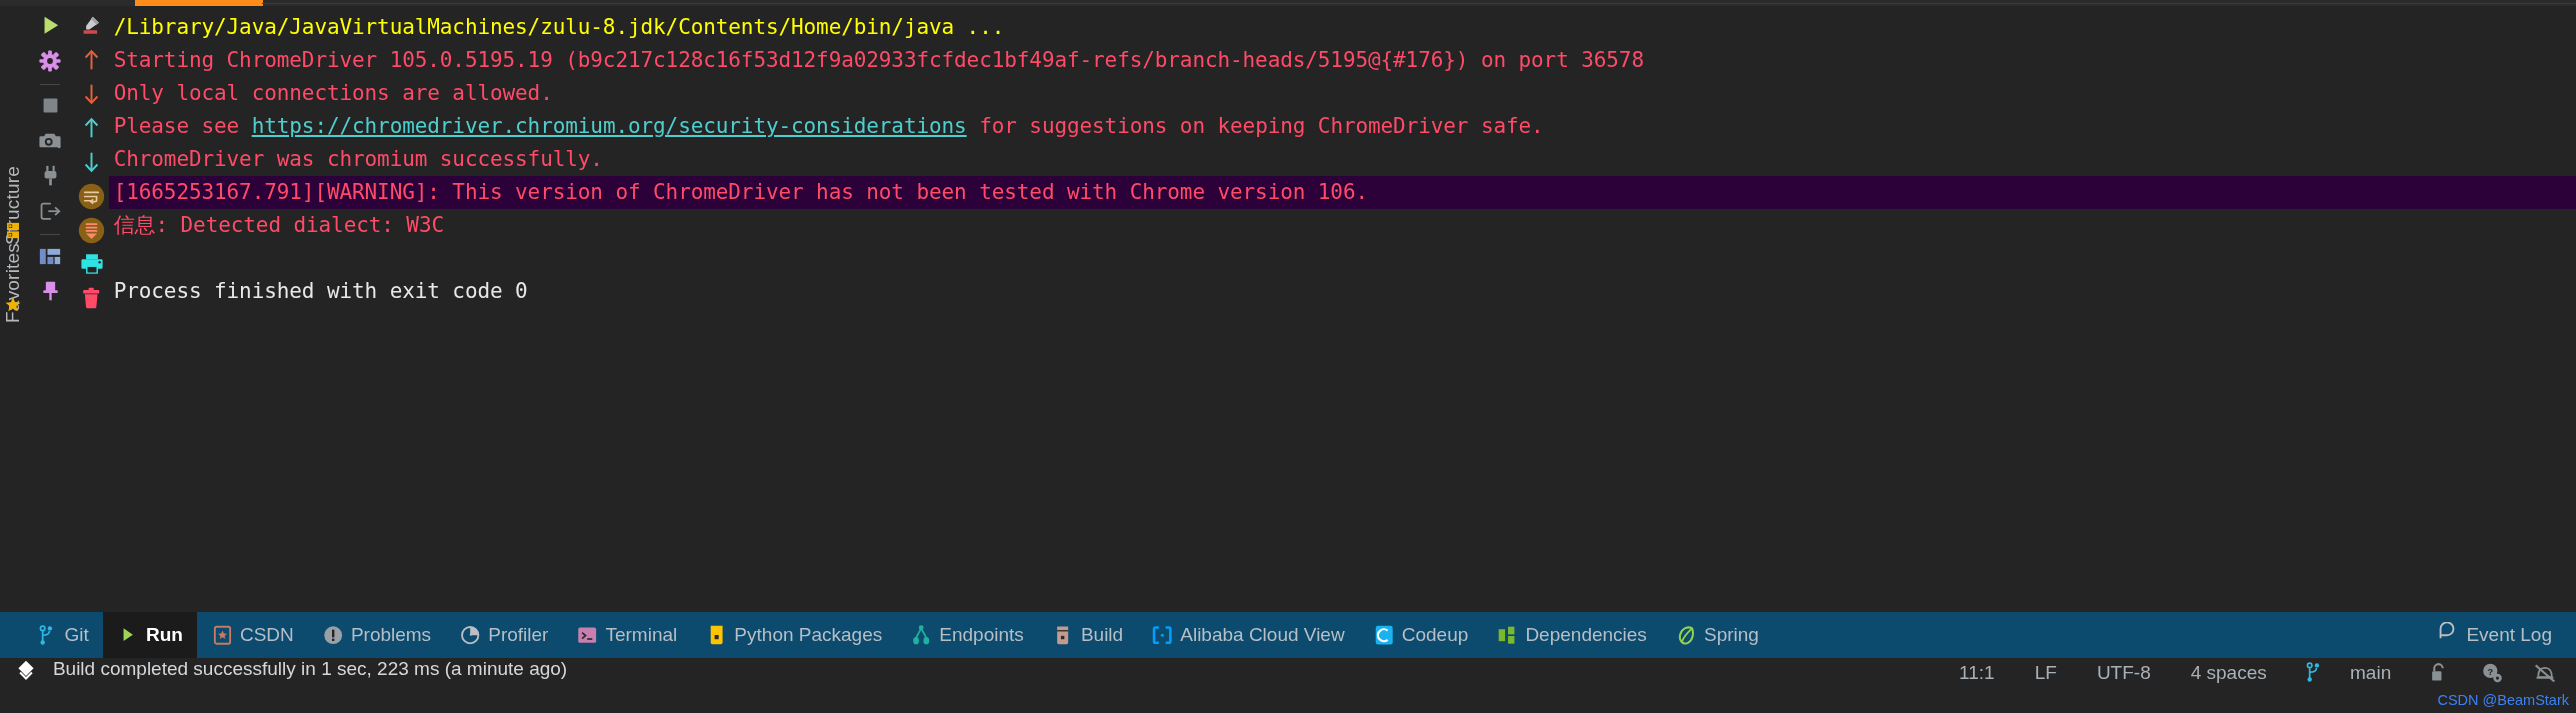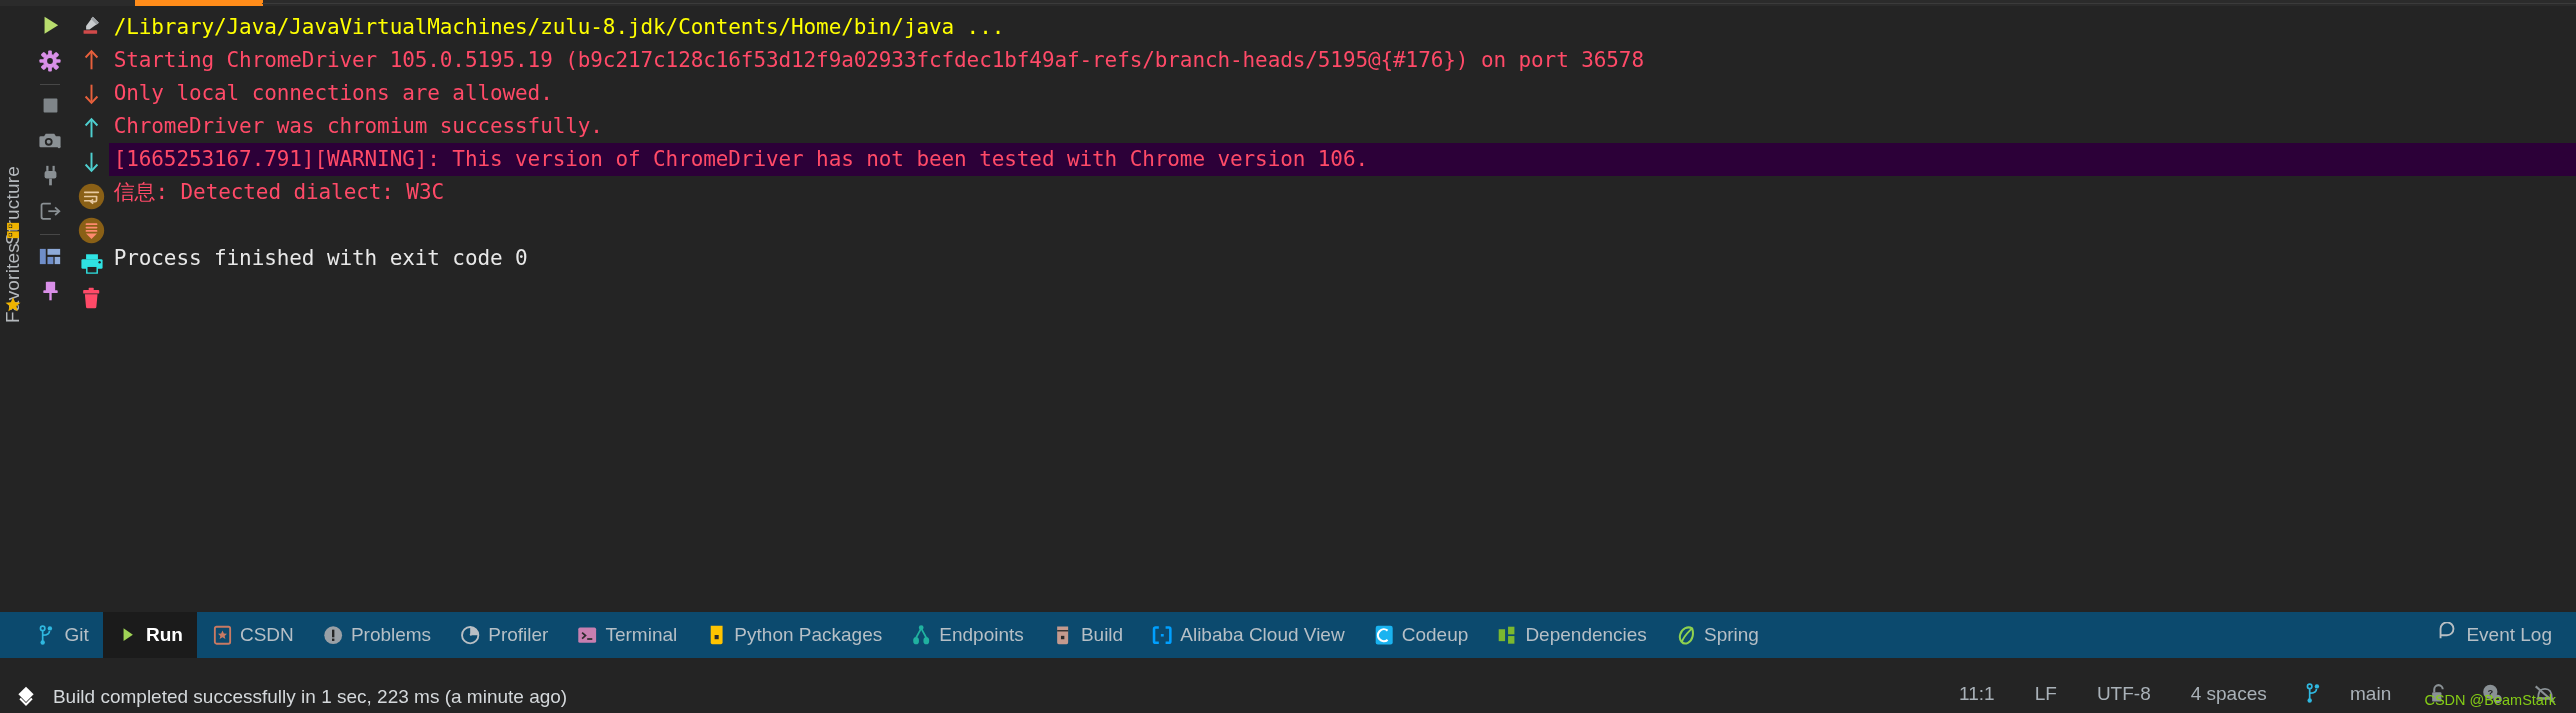--- a/index.html
+++ b/index.html
@@ -171,21 +171,21 @@
     gap: 8.5px;
     color: #b6bfc6;
     font-size: 19px;
   }
 
   
   .statusbar {
     height: 50px;
     background: #242424;
     display: flex;
-    align-items: flex-end;
+    align-items: flex-start;
     position: relative;
     padding-left: 15.3px;
   }
   .statusbar .msg {
     color: #d4d8db;
     font-size: 19px;
     margin-left: 13.6px;
     white-space: nowrap;
   }
   .status-right {
@@ -201,23 +201,23 @@
     padding: 0 12px;
     white-space: nowrap;
   }
   .status-right .sico {
     display: flex; align-items: center; justify-content: center;
     width: 29px; height: 29px;
     margin: 0 4.3px;
   }
   .watermark {
     position: absolute;
-    right: 20px;
+    right: 7px;
     bottom: 0px;
-    color: #84cc16;
+    color: #3b82f6;
     font-size: 14.5px;
     white-space: nowrap;
     pointer-events: none;
   }
 </style>
 </head>
 <body>
 
 <div id="app">
 
@@ -394,20 +394,21 @@
     </div>
 
     <div class="console">
 
       <div class="cline c-yellow">/Library/Java/JavaVirtualMachines/zulu-8.jdk/Contents/Home/bin/java ...</div>
 
       <div class="cline c-red">Starting ChromeDriver 105.0.5195.19 (b9c217c128c16f53d12f9a02933fcfdec1bf49af-refs/branch-heads/5195@{#176}) on port 36578</div>
 
       <div class="cline c-red">Only local connections are allowed.</div>
 
+      <div class="cline c-red"><span>Please see </span><span class="c-link">https://chromedriver.chromium.org/security-considerations</span><span> for suggestions on keeping ChromeDriver safe.</span></div>
 
       <div class="cline c-red">ChromeDriver was chromium successfully.</div>
 
       <div class="cline c-red hl-warn">[1665253167.791][WARNING]: This version of ChromeDriver has not been tested with Chrome version 106.</div>
 
 
       <div class="cline c-red">信息: Detected dialect: W3C</div>
 
       <div class="gap"></div>
 

